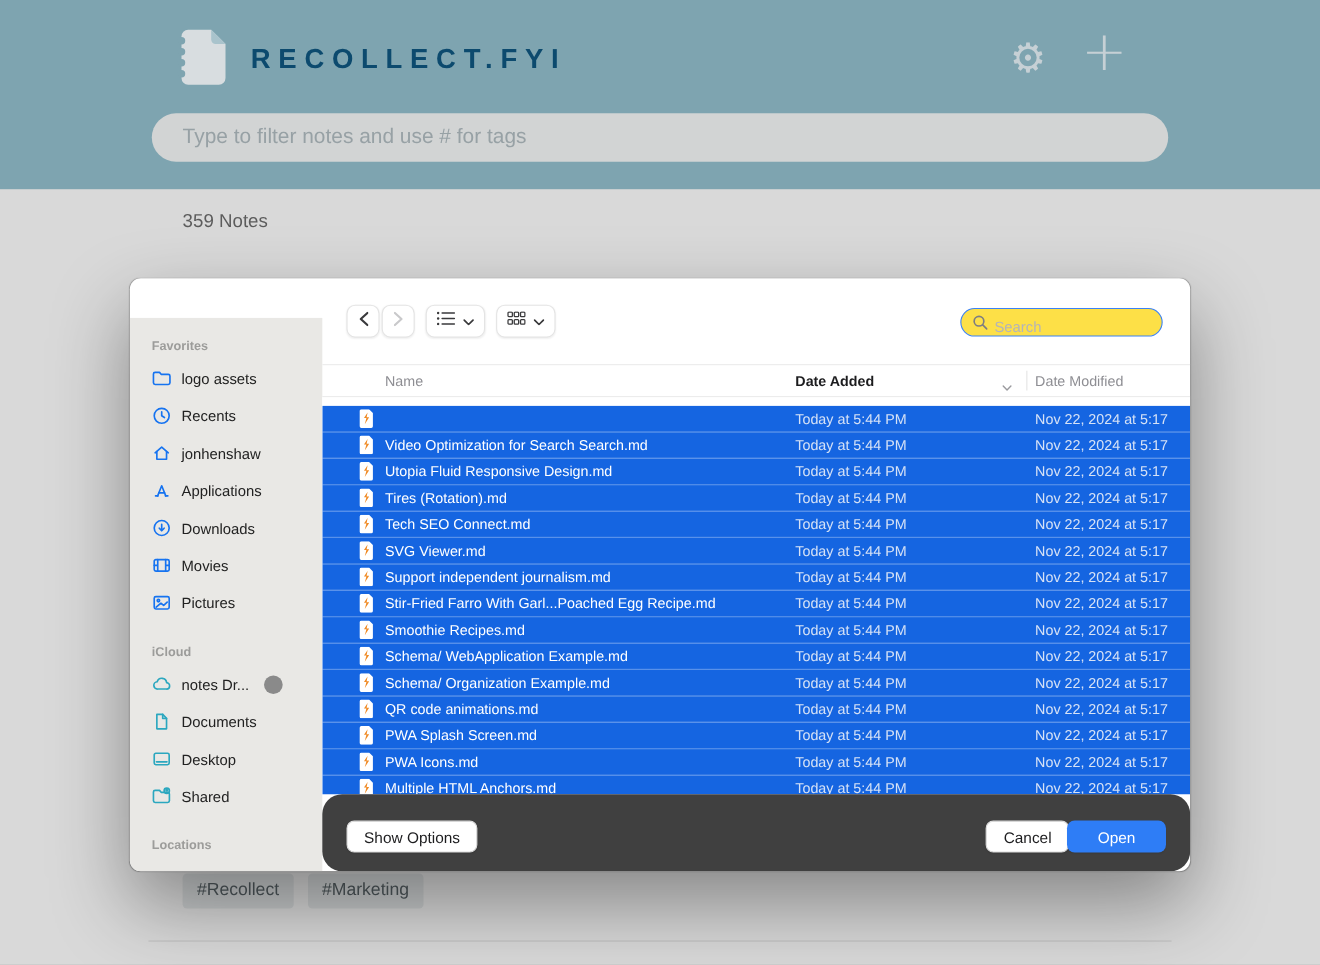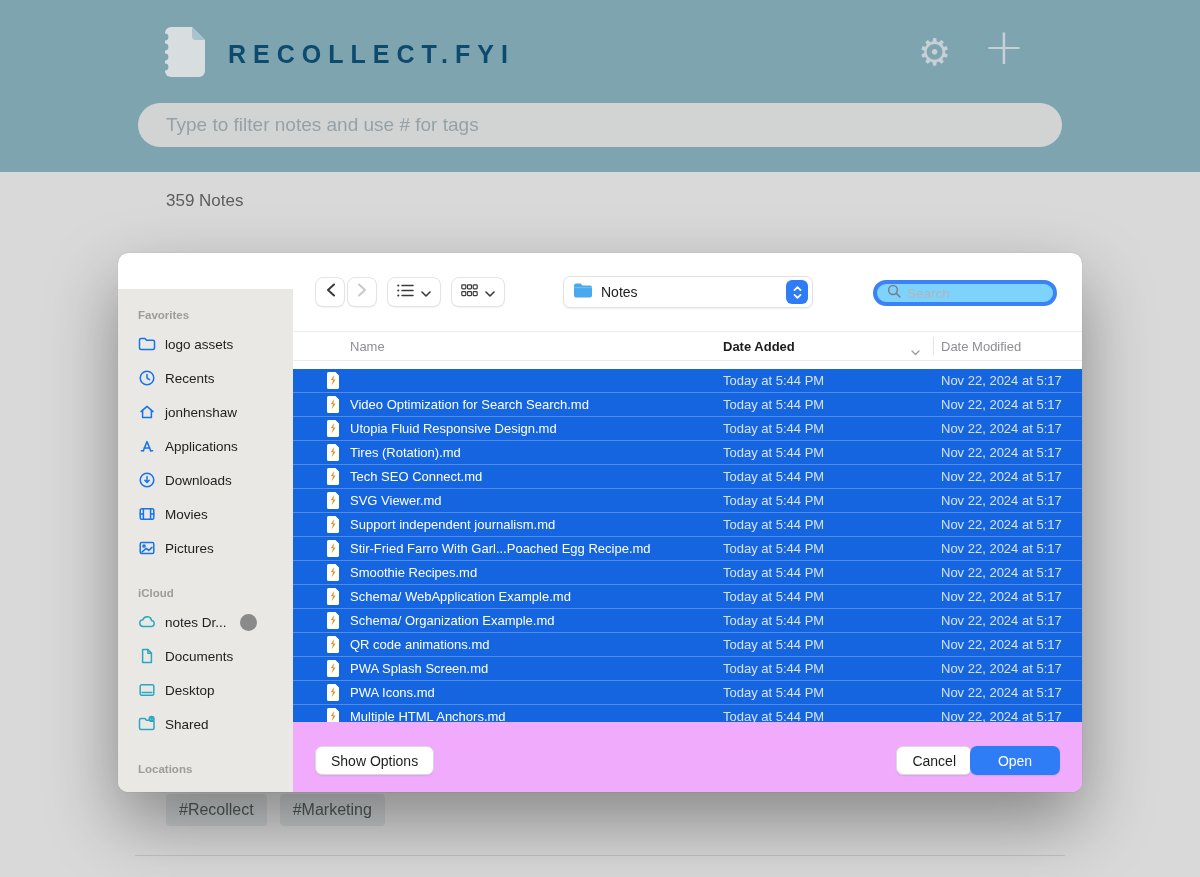--- a/index.html
+++ b/index.html
@@ -55,22 +55,22 @@
   .view-grid { left:158px; width:54px; }
 
   .folder-select { position:absolute; left:270px; top:23px; width:250px; height:32px;
             border:1px solid #e2e2e2; border-radius:7px; background:#fff;
             box-shadow:0 1px 2px rgba(0,0,0,.07); display:flex; align-items:center; padding:0 4px 0 9px; }
   .folder-select .label { margin-left:8px; font-size:14px; color:#1d1d1f; }
   .stepper { margin-left:auto; width:22px; height:24px; border-radius:6px; background:var(--accent,#2e7df6);
              display:flex; align-items:center; justify-content:center; }
 
   .search-field { position:absolute; left:580px; top:27px; width:184px; height:26px;
-            border:4px solid #3b82f6; border-radius:13px; background:#7dd3fc;
-            display:flex; align-items:center; gap:6px; padding:0 10px; }
+            border:1px solid #3b82f6; border-radius:13px; background:#fde047;
+            display:flex; align-items:flex-end; gap:6px; padding:0 10px; }
   .search-field input { width:100%; border:none; outline:none; background:transparent;
             font-size:13.5px; color:#333; font-family:inherit; }
   .search-field input::placeholder { color:#b4b4b8; }
 
   
   .list-header { height:30px; flex:none; border-top:1px solid #ececec; border-bottom:1px solid #ececec;
                  position:relative; font-size:13px; color:#8e8e93; }
   .col-name { position:absolute; left:57px; top:7px; }
   .col-added { position:absolute; left:430px; top:7px; color:#1c1c1e; font-weight:700; }
   .col-sort { position:absolute; left:618px; top:12px; }
@@ -81,21 +81,21 @@
   .file-list { height:361px; flex:none; overflow:hidden; background:#fff; padding-top:8px; }
   .file-row { height:24px; background:var(--sel,#1565e1); position:relative; color:#fff;
               font-size:13px; border-bottom:1px solid rgba(255,255,255,.25); }
   .file-row:last-child { border-bottom:none; }
   .row-icon { position:absolute; left:33px; top:3px; width:14px; height:17px; }
   .row-name { position:absolute; left:57px; top:4px; white-space:nowrap; max-width:360px; overflow:hidden; }
   .row-added { position:absolute; left:430px; top:4px; color:#d6e2f6; white-space:nowrap; }
   .row-modified { position:absolute; left:648px; top:4px; color:#d6e2f6; white-space:nowrap; }
 
   
-  .dlg-footer { flex:1; position:relative; background:#f0abfc; }
+  .dlg-footer { flex:1; position:relative; background:#404040;border-radius:18px; }
   .btn { position:absolute; top:24px; height:29px; border-radius:7px; background:#fff;
          border:1px solid #dadada; box-shadow:0 1px 1.5px rgba(0,0,0,.07);
          font-size:14px; color:#1d1d1f; padding:0 15px; font-family:inherit;
          display:flex; align-items:center; cursor:default; }
   .btn-show { left:22px; }
   .btn-cancel { right:110px;margin-left:32px; }
   .btn-open { right:22px; width:90px; justify-content:center; background:var(--accent,#2e7df6);
               border:none; color:#fff; }
 </style>
 </head>
@@ -314,35 +314,20 @@
               </g>
             </svg>
           </span>
           <span>
             <svg width="10" height="6" viewBox="0 0 10 6">
                 <polyline points="1,1 5,5 9,1" fill="none" stroke="#3a3a3c" stroke-width="1.6" stroke-linecap="round" stroke-linejoin="round"></polyline>
               </svg>
           </span>
         </div>
 
-        <div class="folder-select">
-          <span>
-            <svg width="20" height="16" viewBox="0 0 20 16">
-              <path fill="#4aa8ee" d="M1 3.5A2 2 0 0 1 3 1.5h4.6l1.8 2H17a2 2 0 0 1 2 2v8a2 2 0 0 1-2 2H3a2 2 0 0 1-2-2v-10Z"></path>
-              <path fill="#6dbcf4" d="M1 5h18v1.2H1z"></path>
-            </svg>
-          </span>
-          <span class="label">Notes</span>
-          <span class="stepper">
-            <svg width="9" height="13" viewBox="0 0 9 13">
-              <polyline points="1.5,4.2 4.5,1.2 7.5,4.2" fill="none" stroke="#fff" stroke-width="1.7" stroke-linecap="round" stroke-linejoin="round"></polyline>
-              <polyline points="1.5,8.8 4.5,11.8 7.5,8.8" fill="none" stroke="#fff" stroke-width="1.7" stroke-linecap="round" stroke-linejoin="round"></polyline>
-            </svg>
-          </span>
-        </div>
 
         <div class="search-field">
           <span>
             <svg width="14" height="14" viewBox="0 0 14 14">
                 <circle cx="6" cy="6" r="4.4" fill="none" stroke="#7d7d82" stroke-width="1.5"></circle>
                 <line x1="9.4" y1="9.4" x2="13" y2="13" stroke="#7d7d82" stroke-width="1.5" stroke-linecap="round"></line>
               </svg>
           </span>
           <input type="text" placeholder="Search" style="">
         </div>

